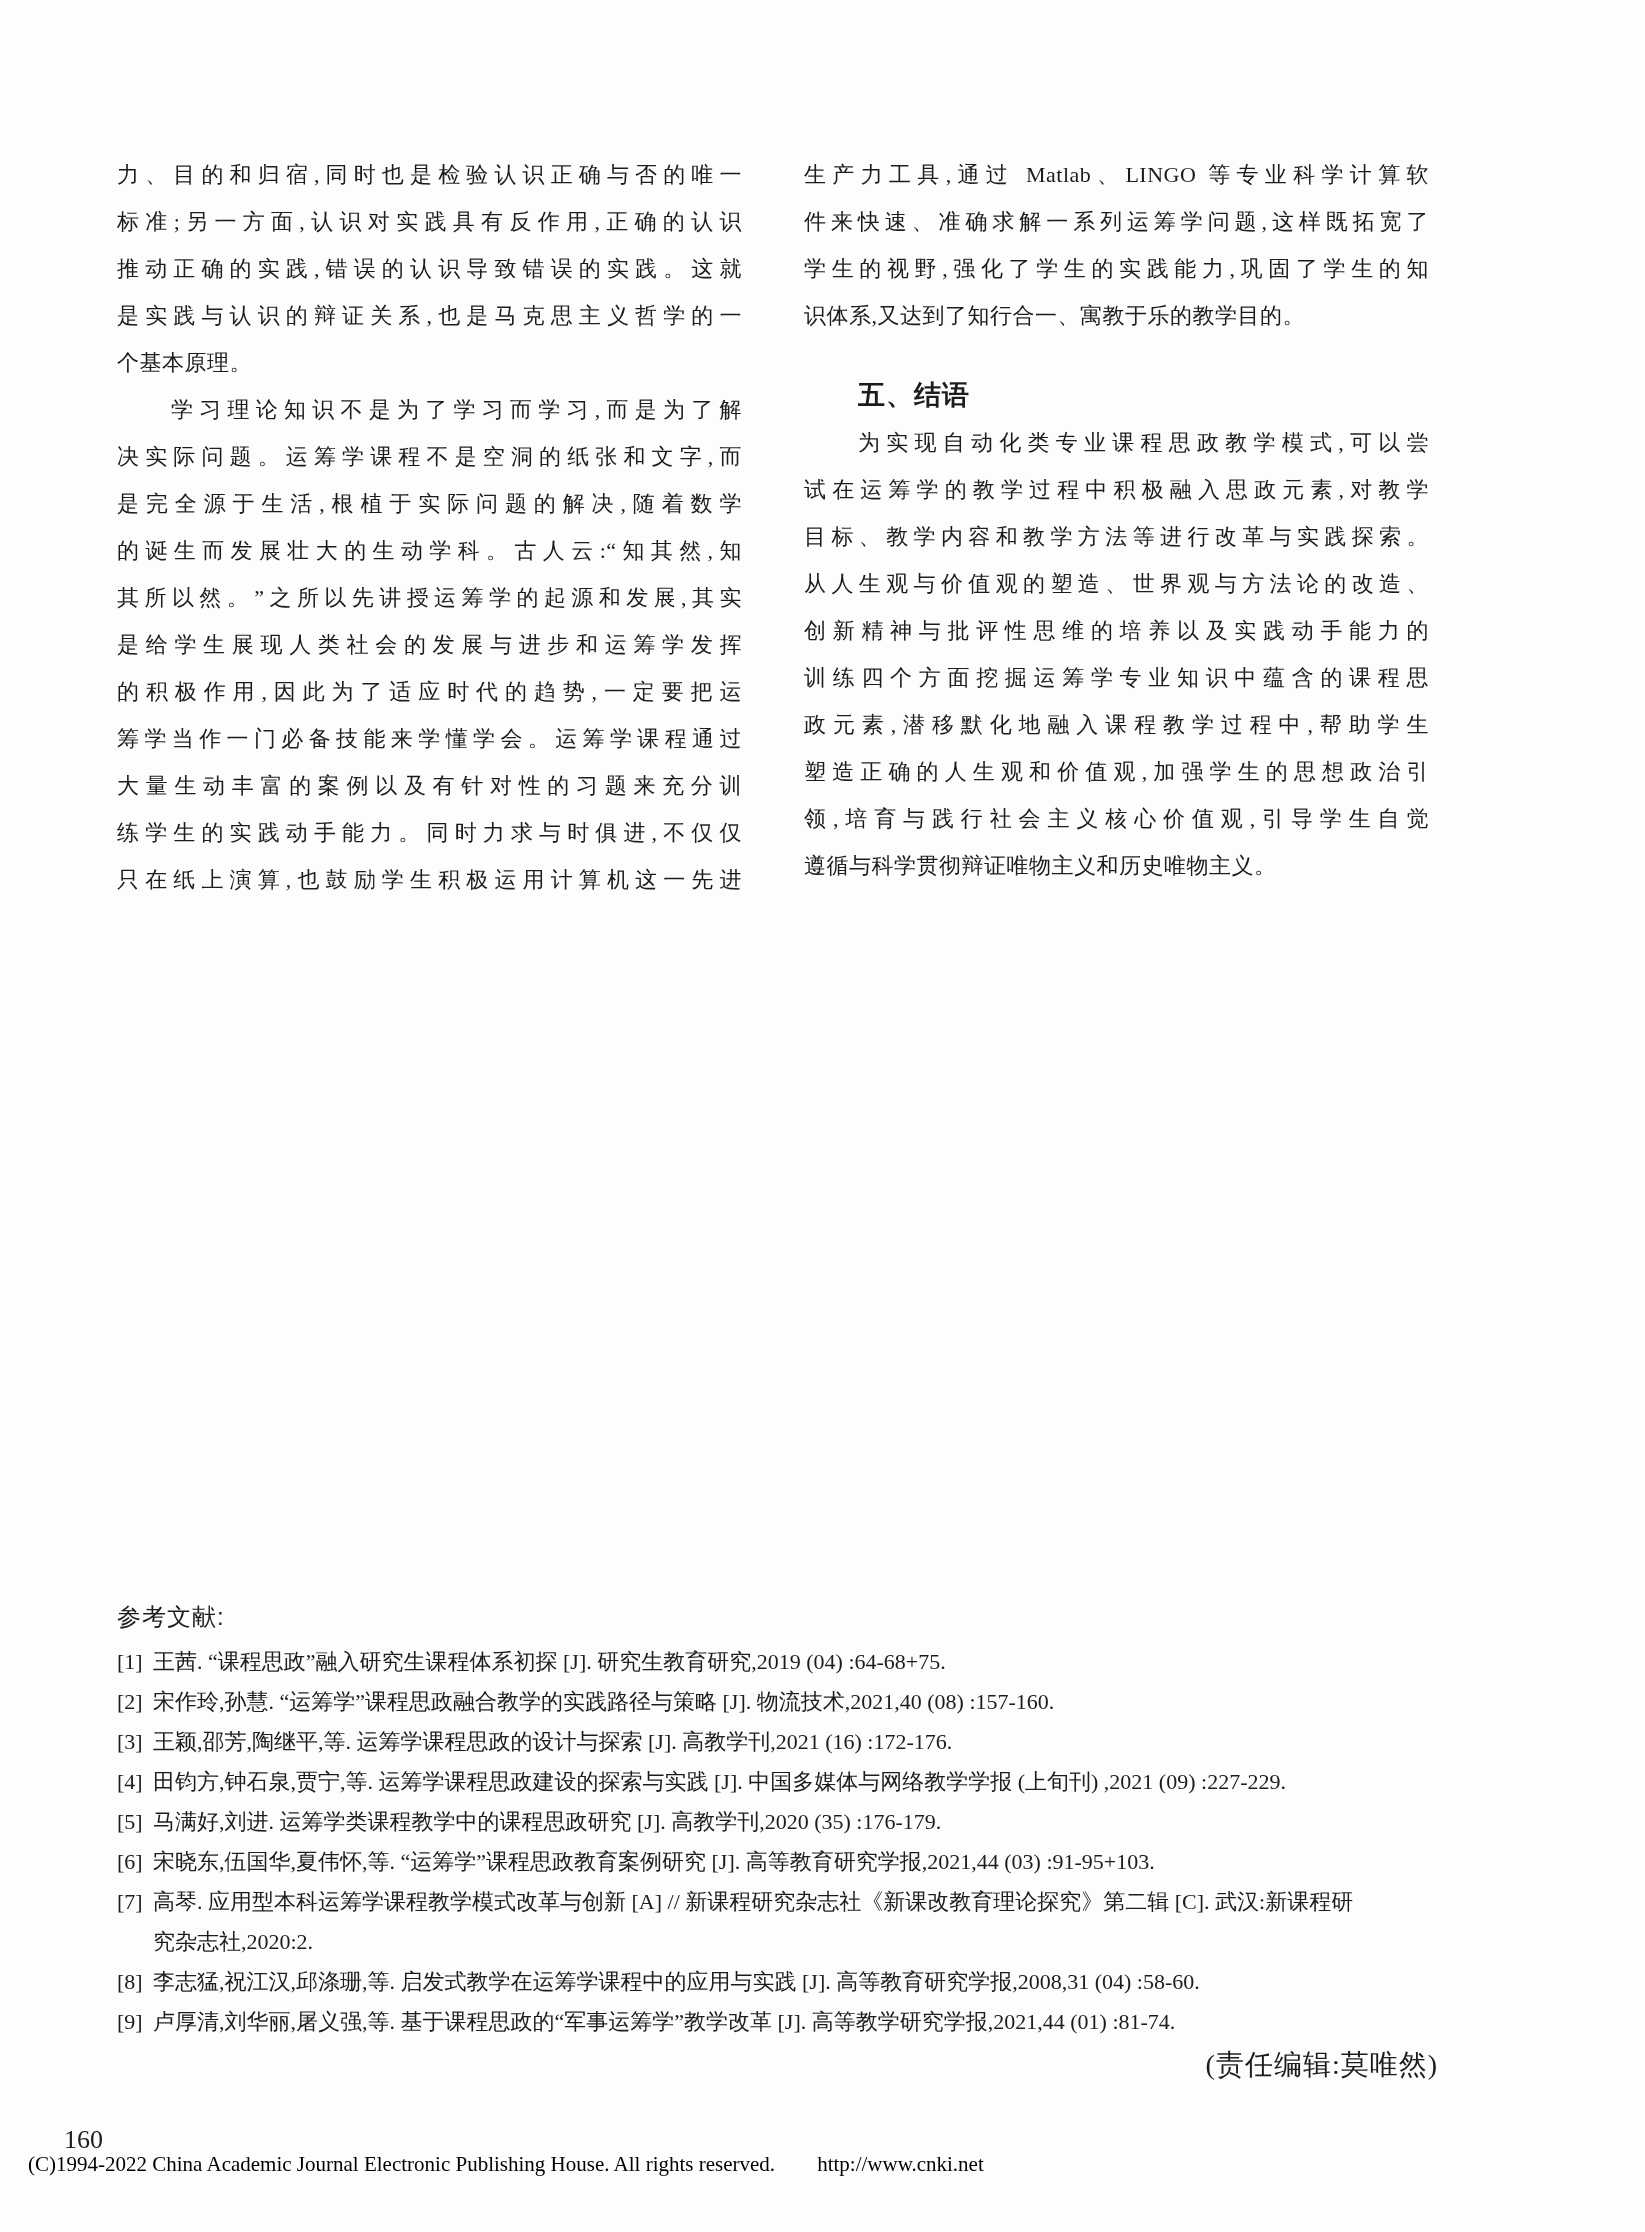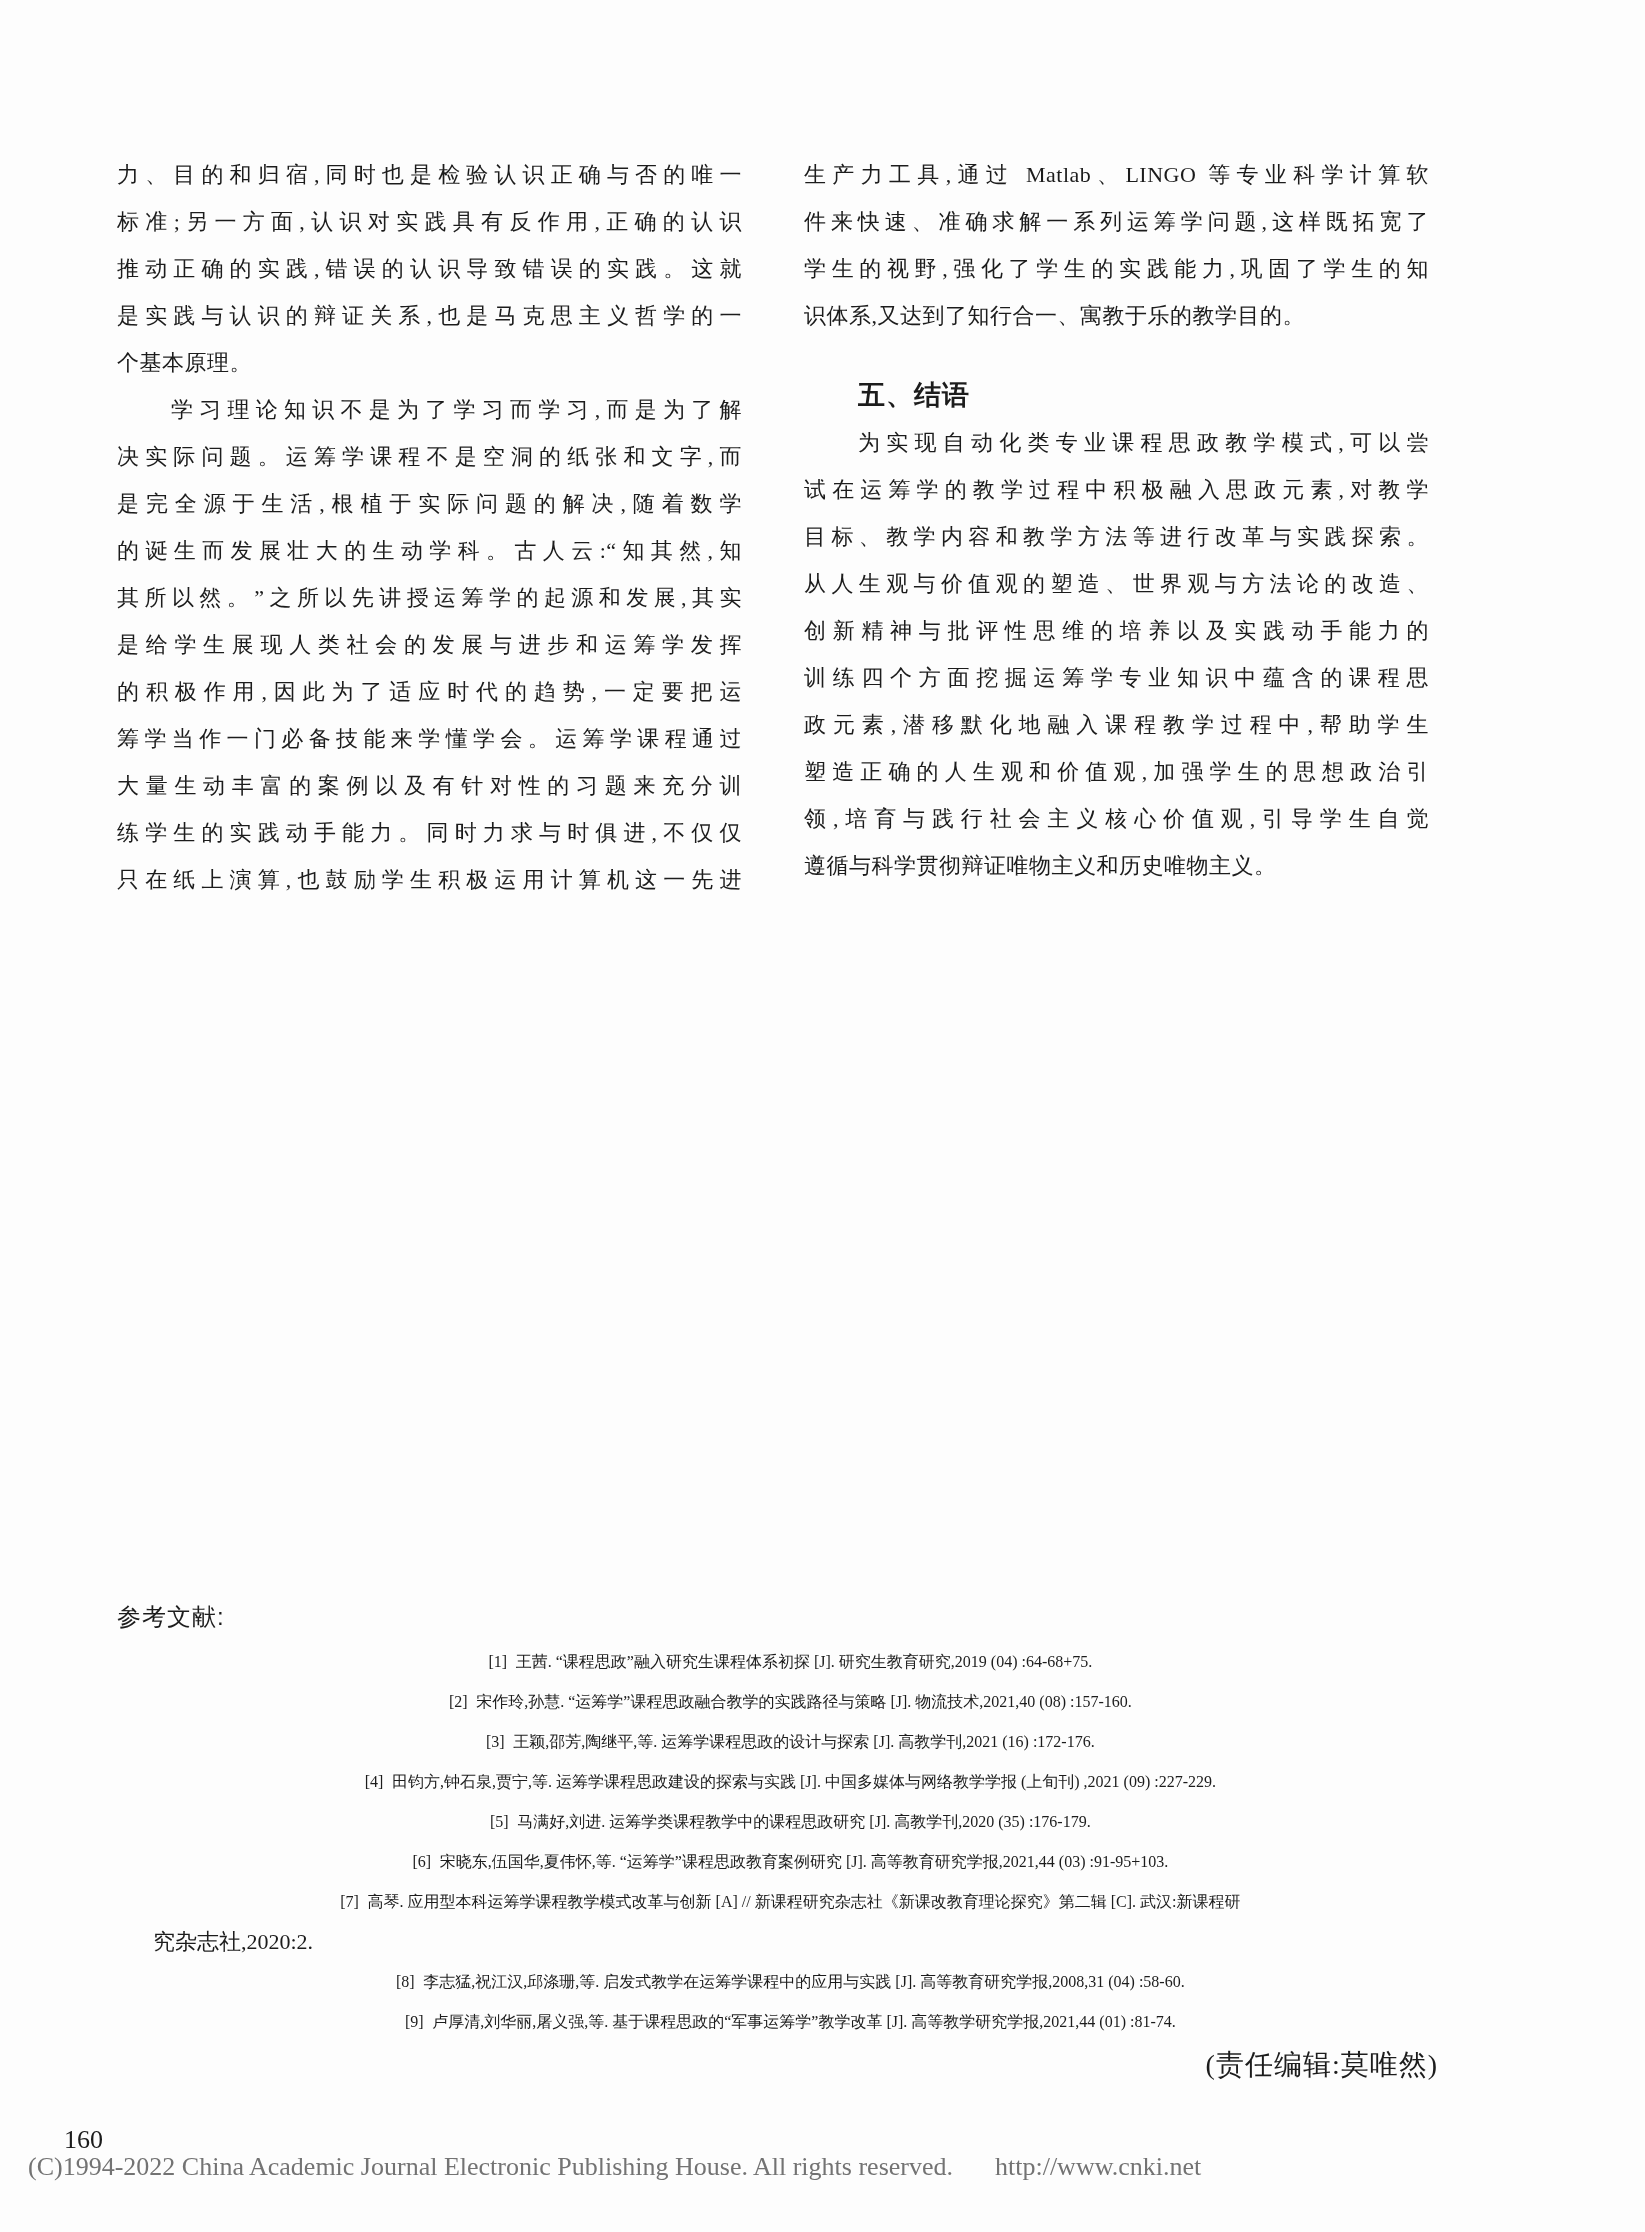--- a/index.html
+++ b/index.html
@@ -43,43 +43,42 @@
   }
   .refs-title{
     font-family:"Liberation Sans","DejaVu Sans",sans-serif;
     font-weight:400;
     font-size:24px;
     line-height:34px;
     margin-bottom:8px;
     letter-spacing:1px;
   }
   .ref{
-    font-size:16px;
+    font-size:22px;
     line-height:40px;
     white-space:nowrap;
-    text-align:center;
   }
   .ref-no{display:inline-block;width:36px;}
   .ref-cont{padding-left:36px;font-size:22px;line-height:40px;white-space:nowrap;}
   .editor-note{
     position:absolute;
     right:208px;top:2046px;
     font-size:28px;
     letter-spacing:1px;
   }
   .page-number{
     position:absolute;
     left:64px;top:2125px;
     font-size:26px;
   }
   .footer{
     position:absolute;
     left:28px;top:2152px;
-    font-size:26px;
-    color:#737373;
+    font-size:21px;
+    color:#000000;
     white-space:nowrap;
   }
   .footer .url{margin-left:42px;}
 </style>
 </head>
 <body>
 
 <div class="page">
 
   <div class="col" id="col-left">

